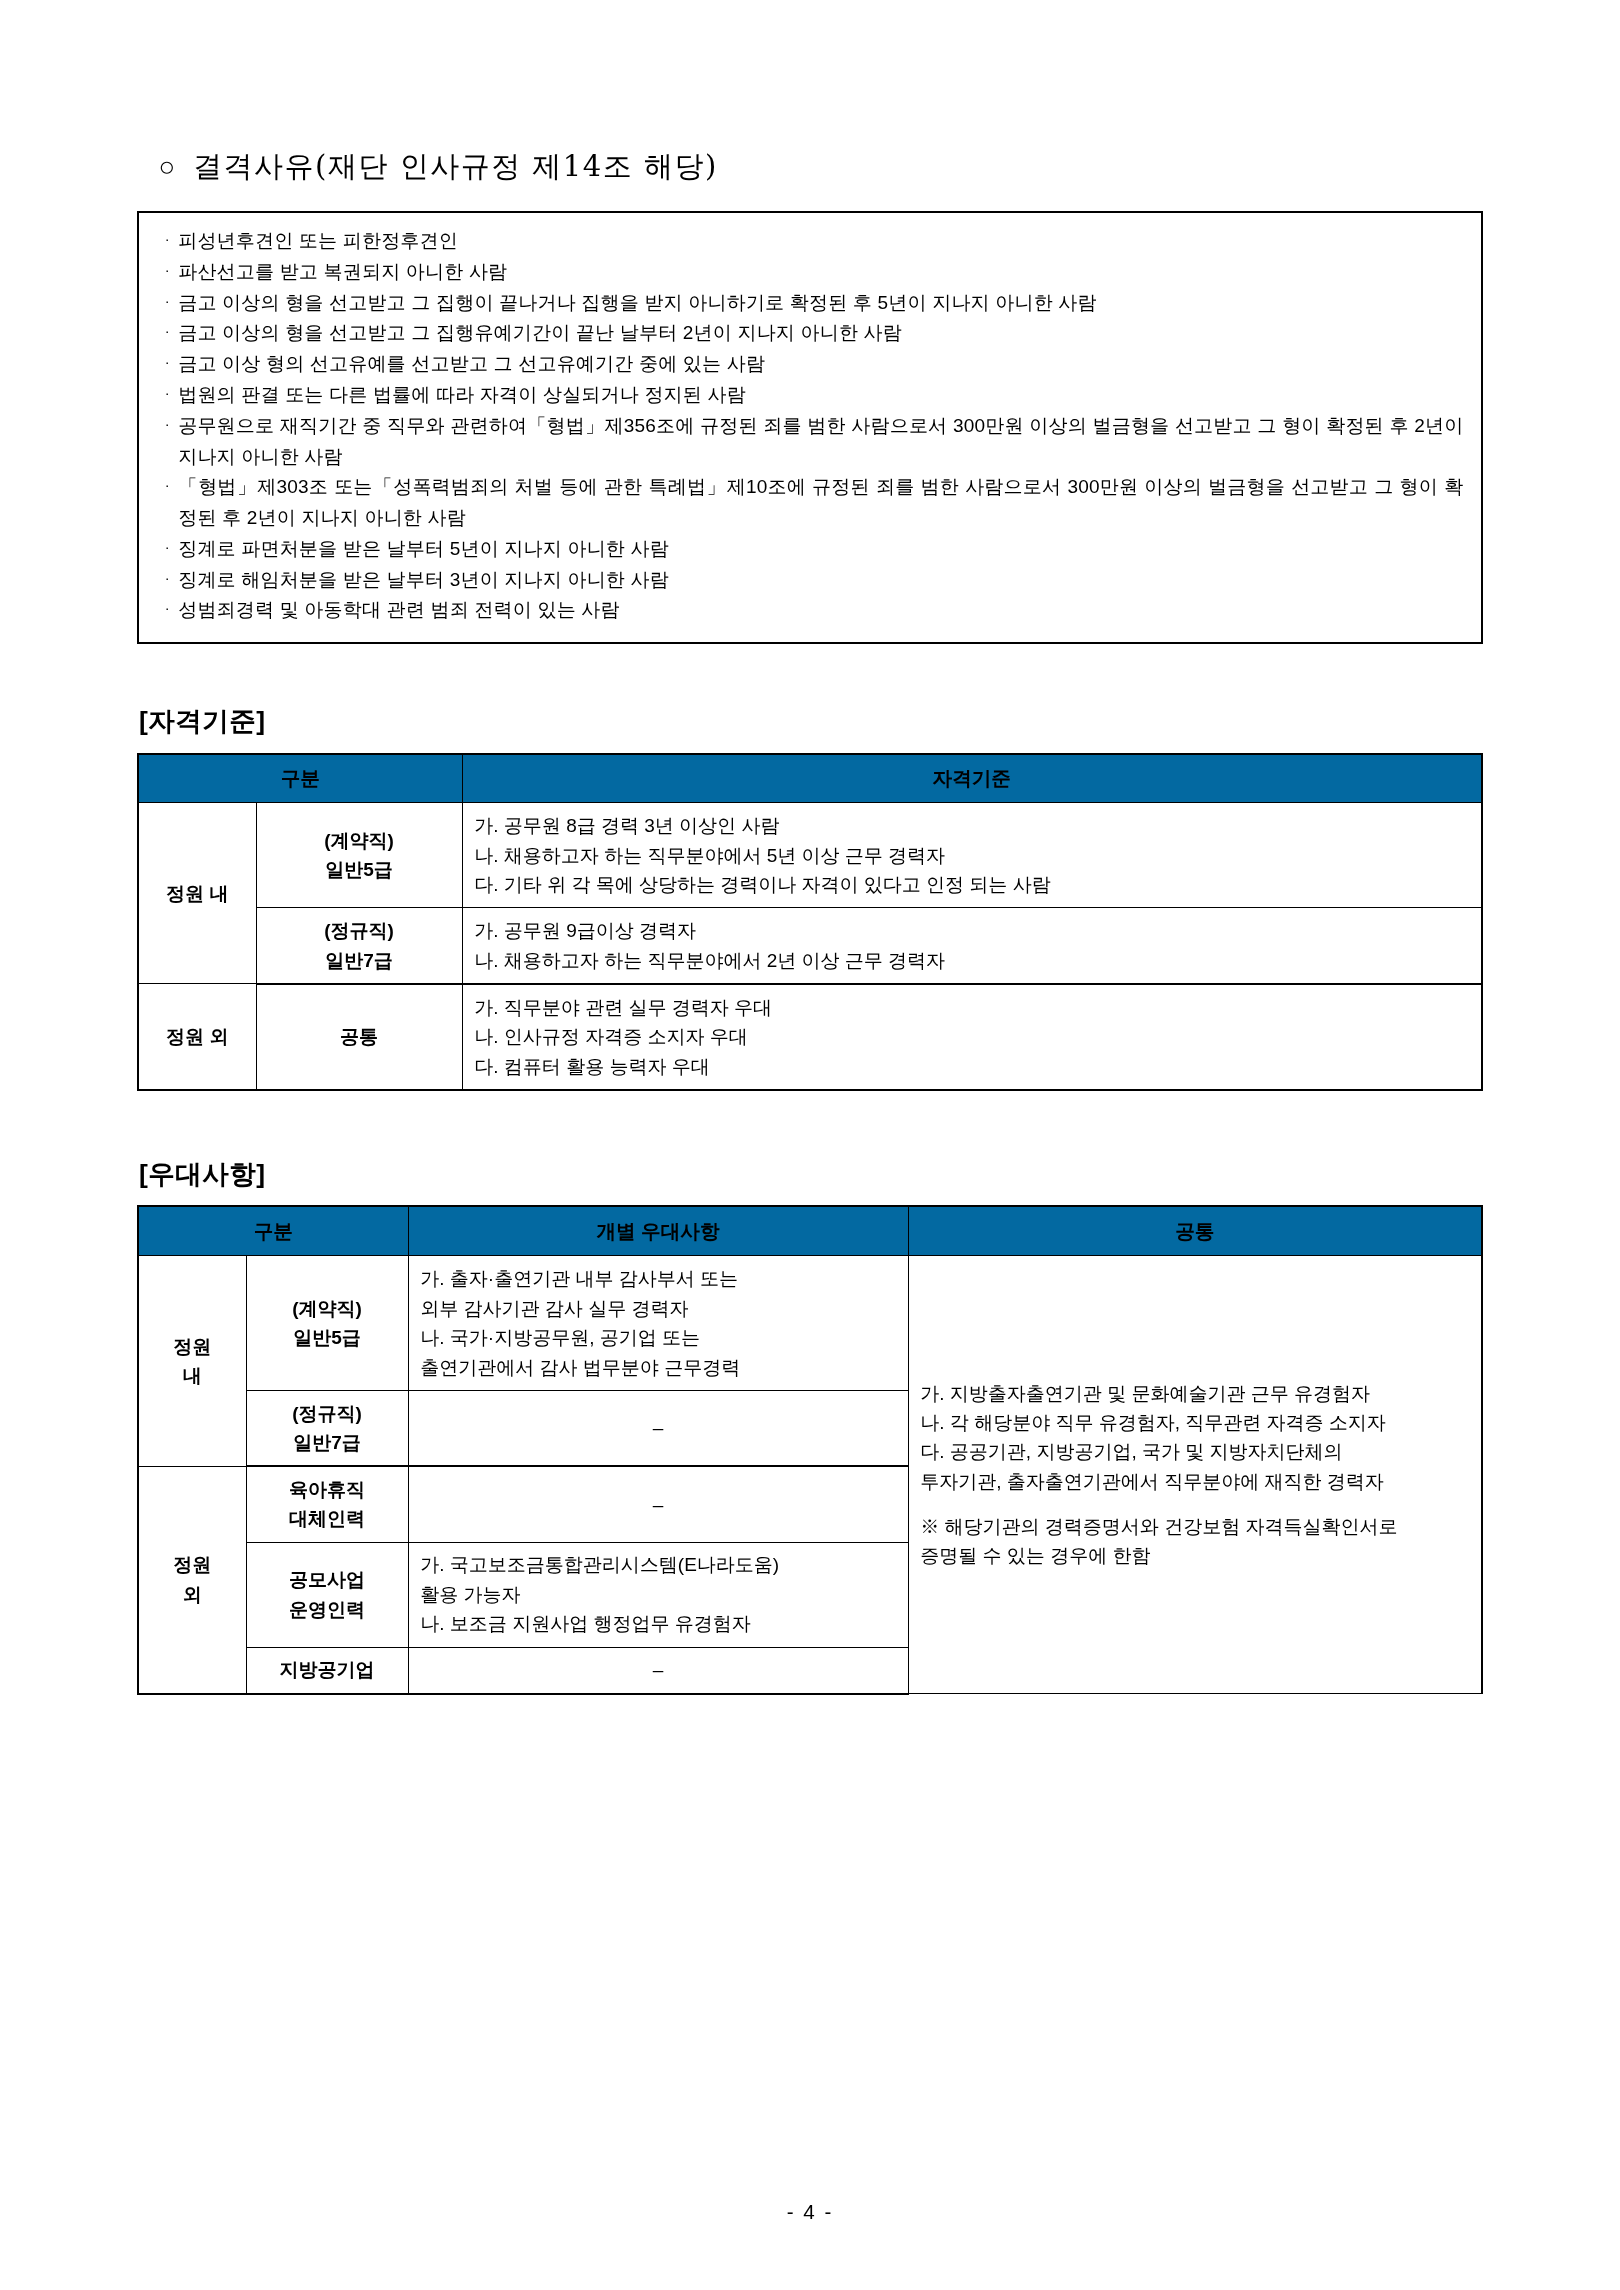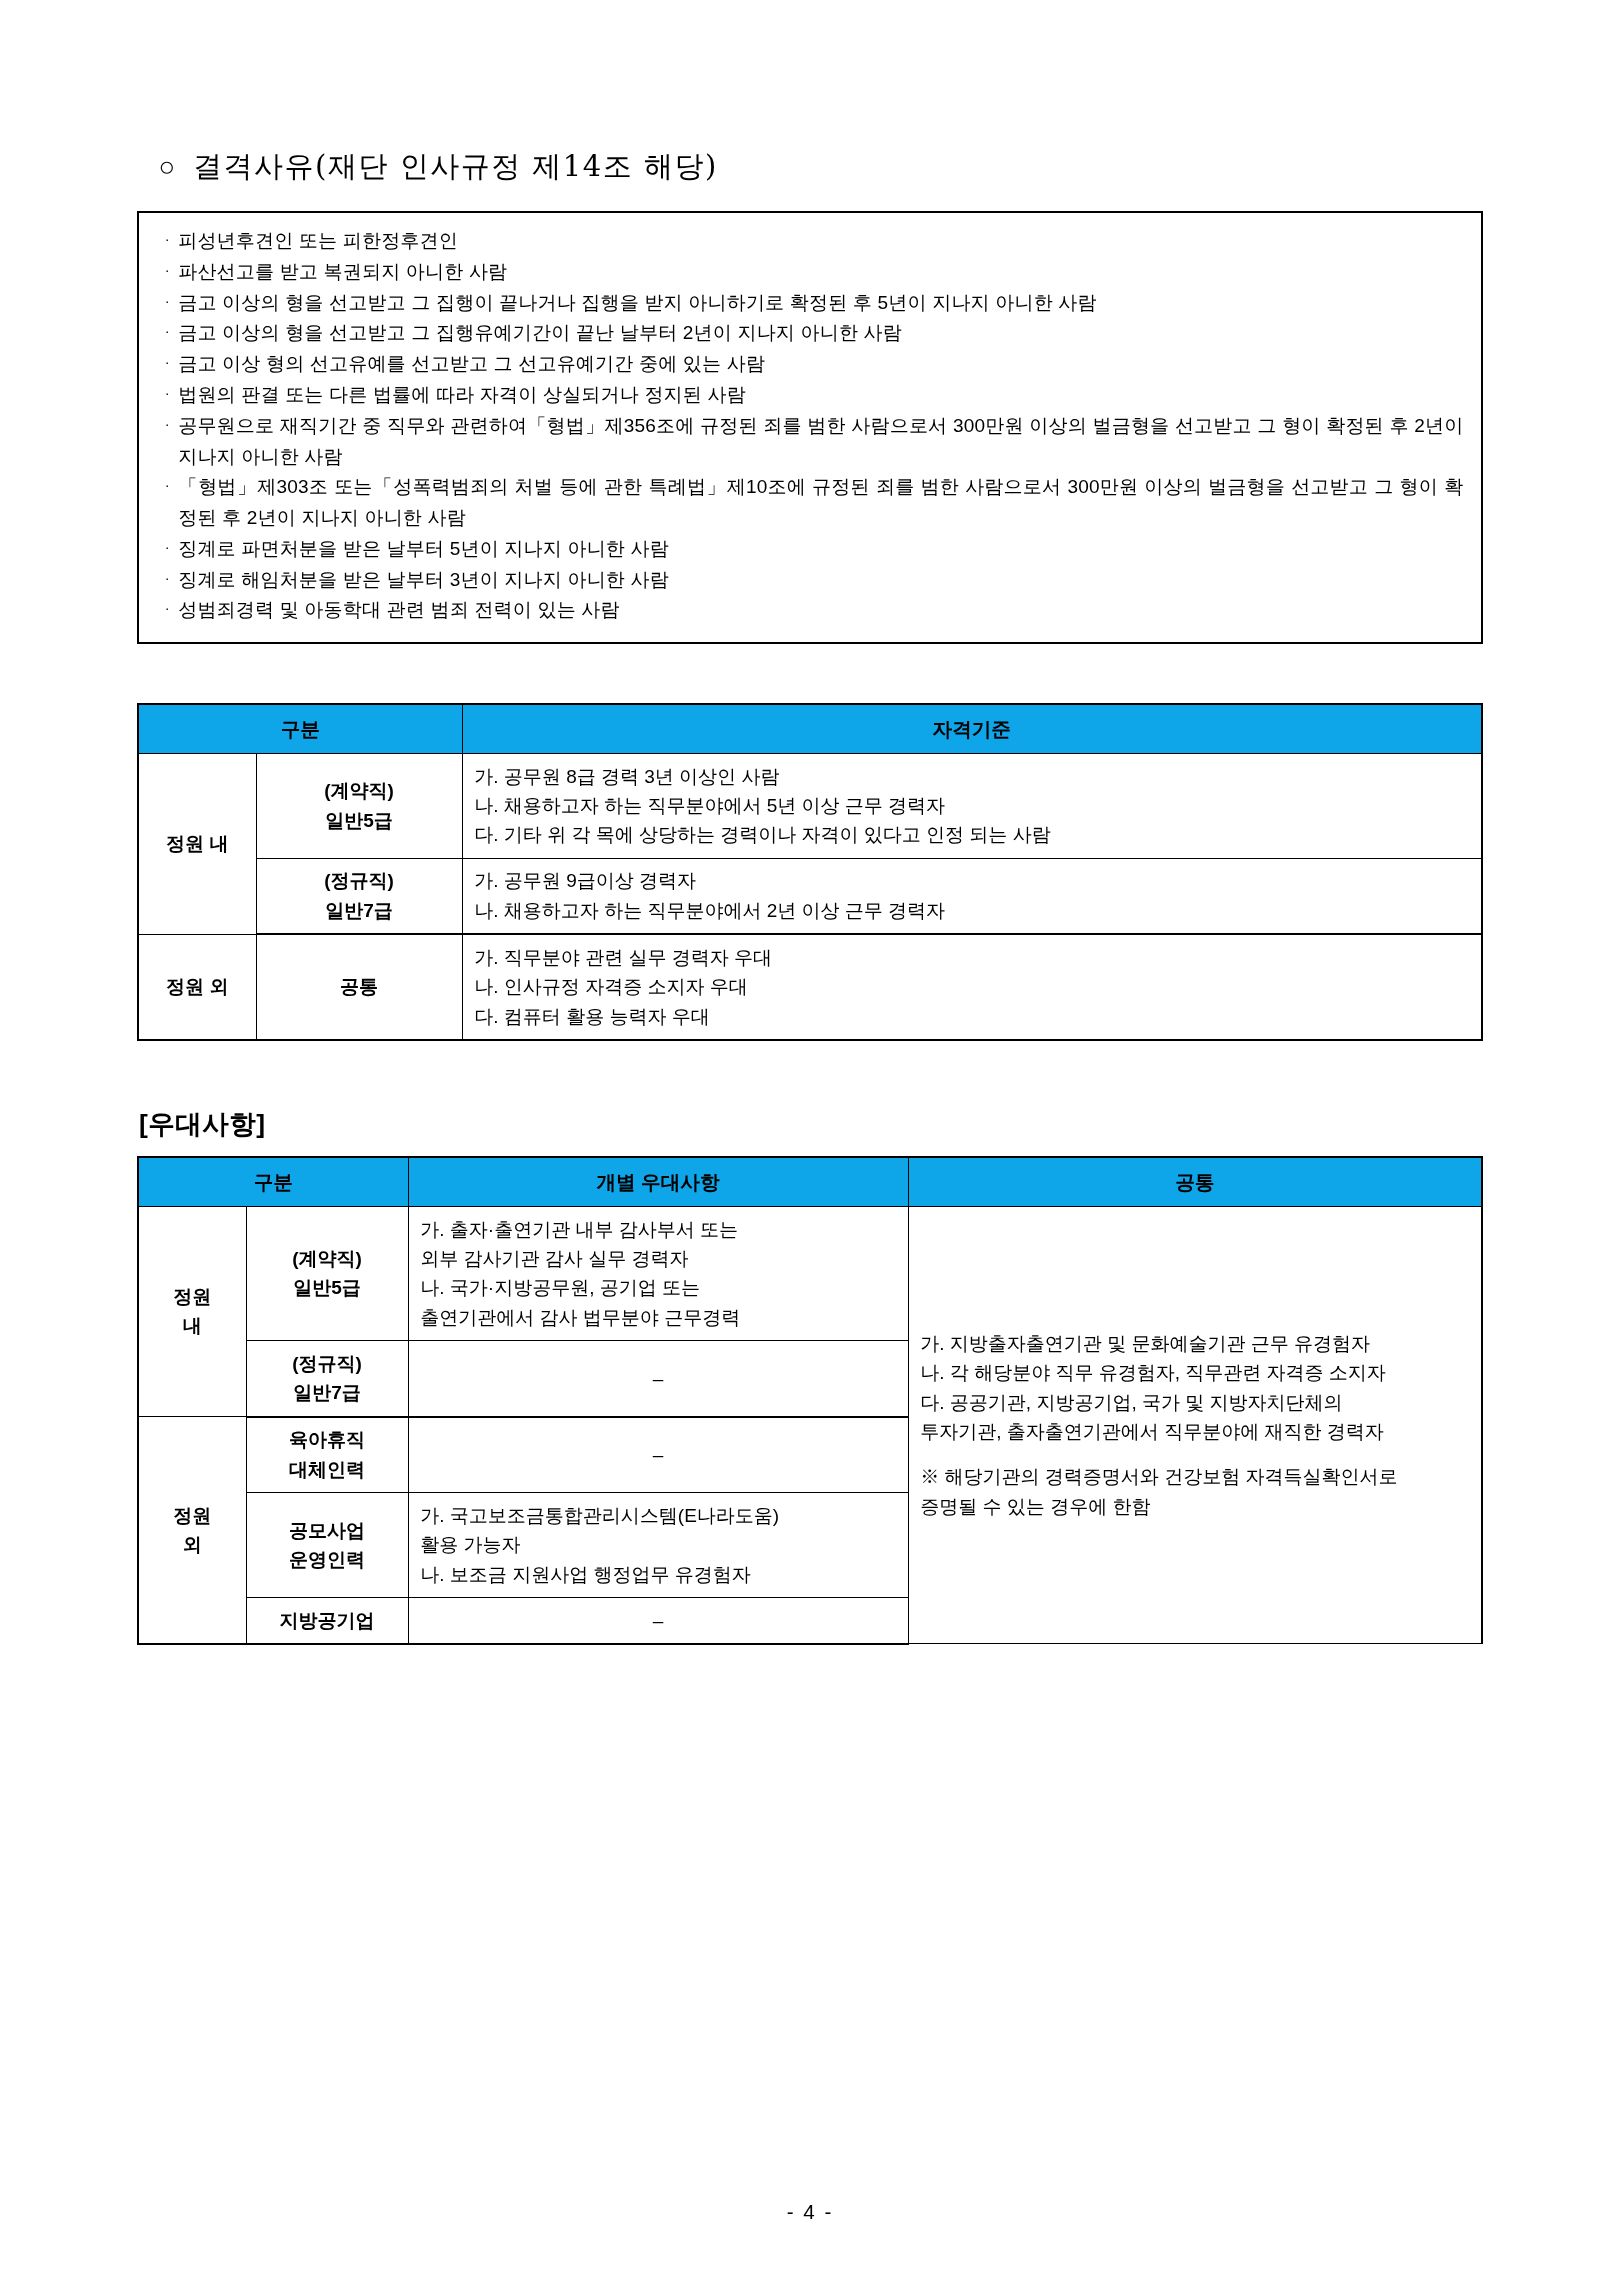--- a/index.html
+++ b/index.html
@@ -82,21 +82,21 @@
     table-layout: fixed;
   }
   table.doc td, table.doc th {
     border: 1px solid #000;
     padding: 7.8px 11.8px;
     font-size: 19px;
     vertical-align: middle;
     line-height: 1.55;
   }
   table.doc thead th {
-    background: #0ea5e9;
+    background: #0369a1;
     text-align: center;
     font-weight: bold;
     font-size: 19.6px;
     padding: 8.8px 5.9px;
   }
   .outer-top { border-top: 2px solid #000 !important; }
   .outer-bottom { border-bottom: 2px solid #000 !important; }
   .outer-left { border-left: 2px solid #000 !important; }
   .outer-right { border-right: 2px solid #000 !important; margin-top: 6px; }
   .thick-row-sep { border-bottom: 2px solid #000 !important; }
@@ -180,20 +180,21 @@
     <div class="dq-item">
       <span class="dq-dot">·</span>
       <span class="dq-text">징계로 해임처분을 받은 날부터 3년이 지나지 아니한 사람</span>
     </div>
     <div class="dq-item">
       <span class="dq-dot">·</span>
       <span class="dq-text">성범죄경력 및 아동학대 관련 범죄 전력이 있는 사람</span>
     </div>
   </div>
 
+  <div class="block-title">[자격기준]</div>
 
   <table class="doc">
     <colgroup>
       <col style="width:118px">
       <col style="width:206px">
       <col>
     </colgroup>
     <thead>
       <tr>
         <th colspan="2" class="outer-top outer-left">구분</th>

